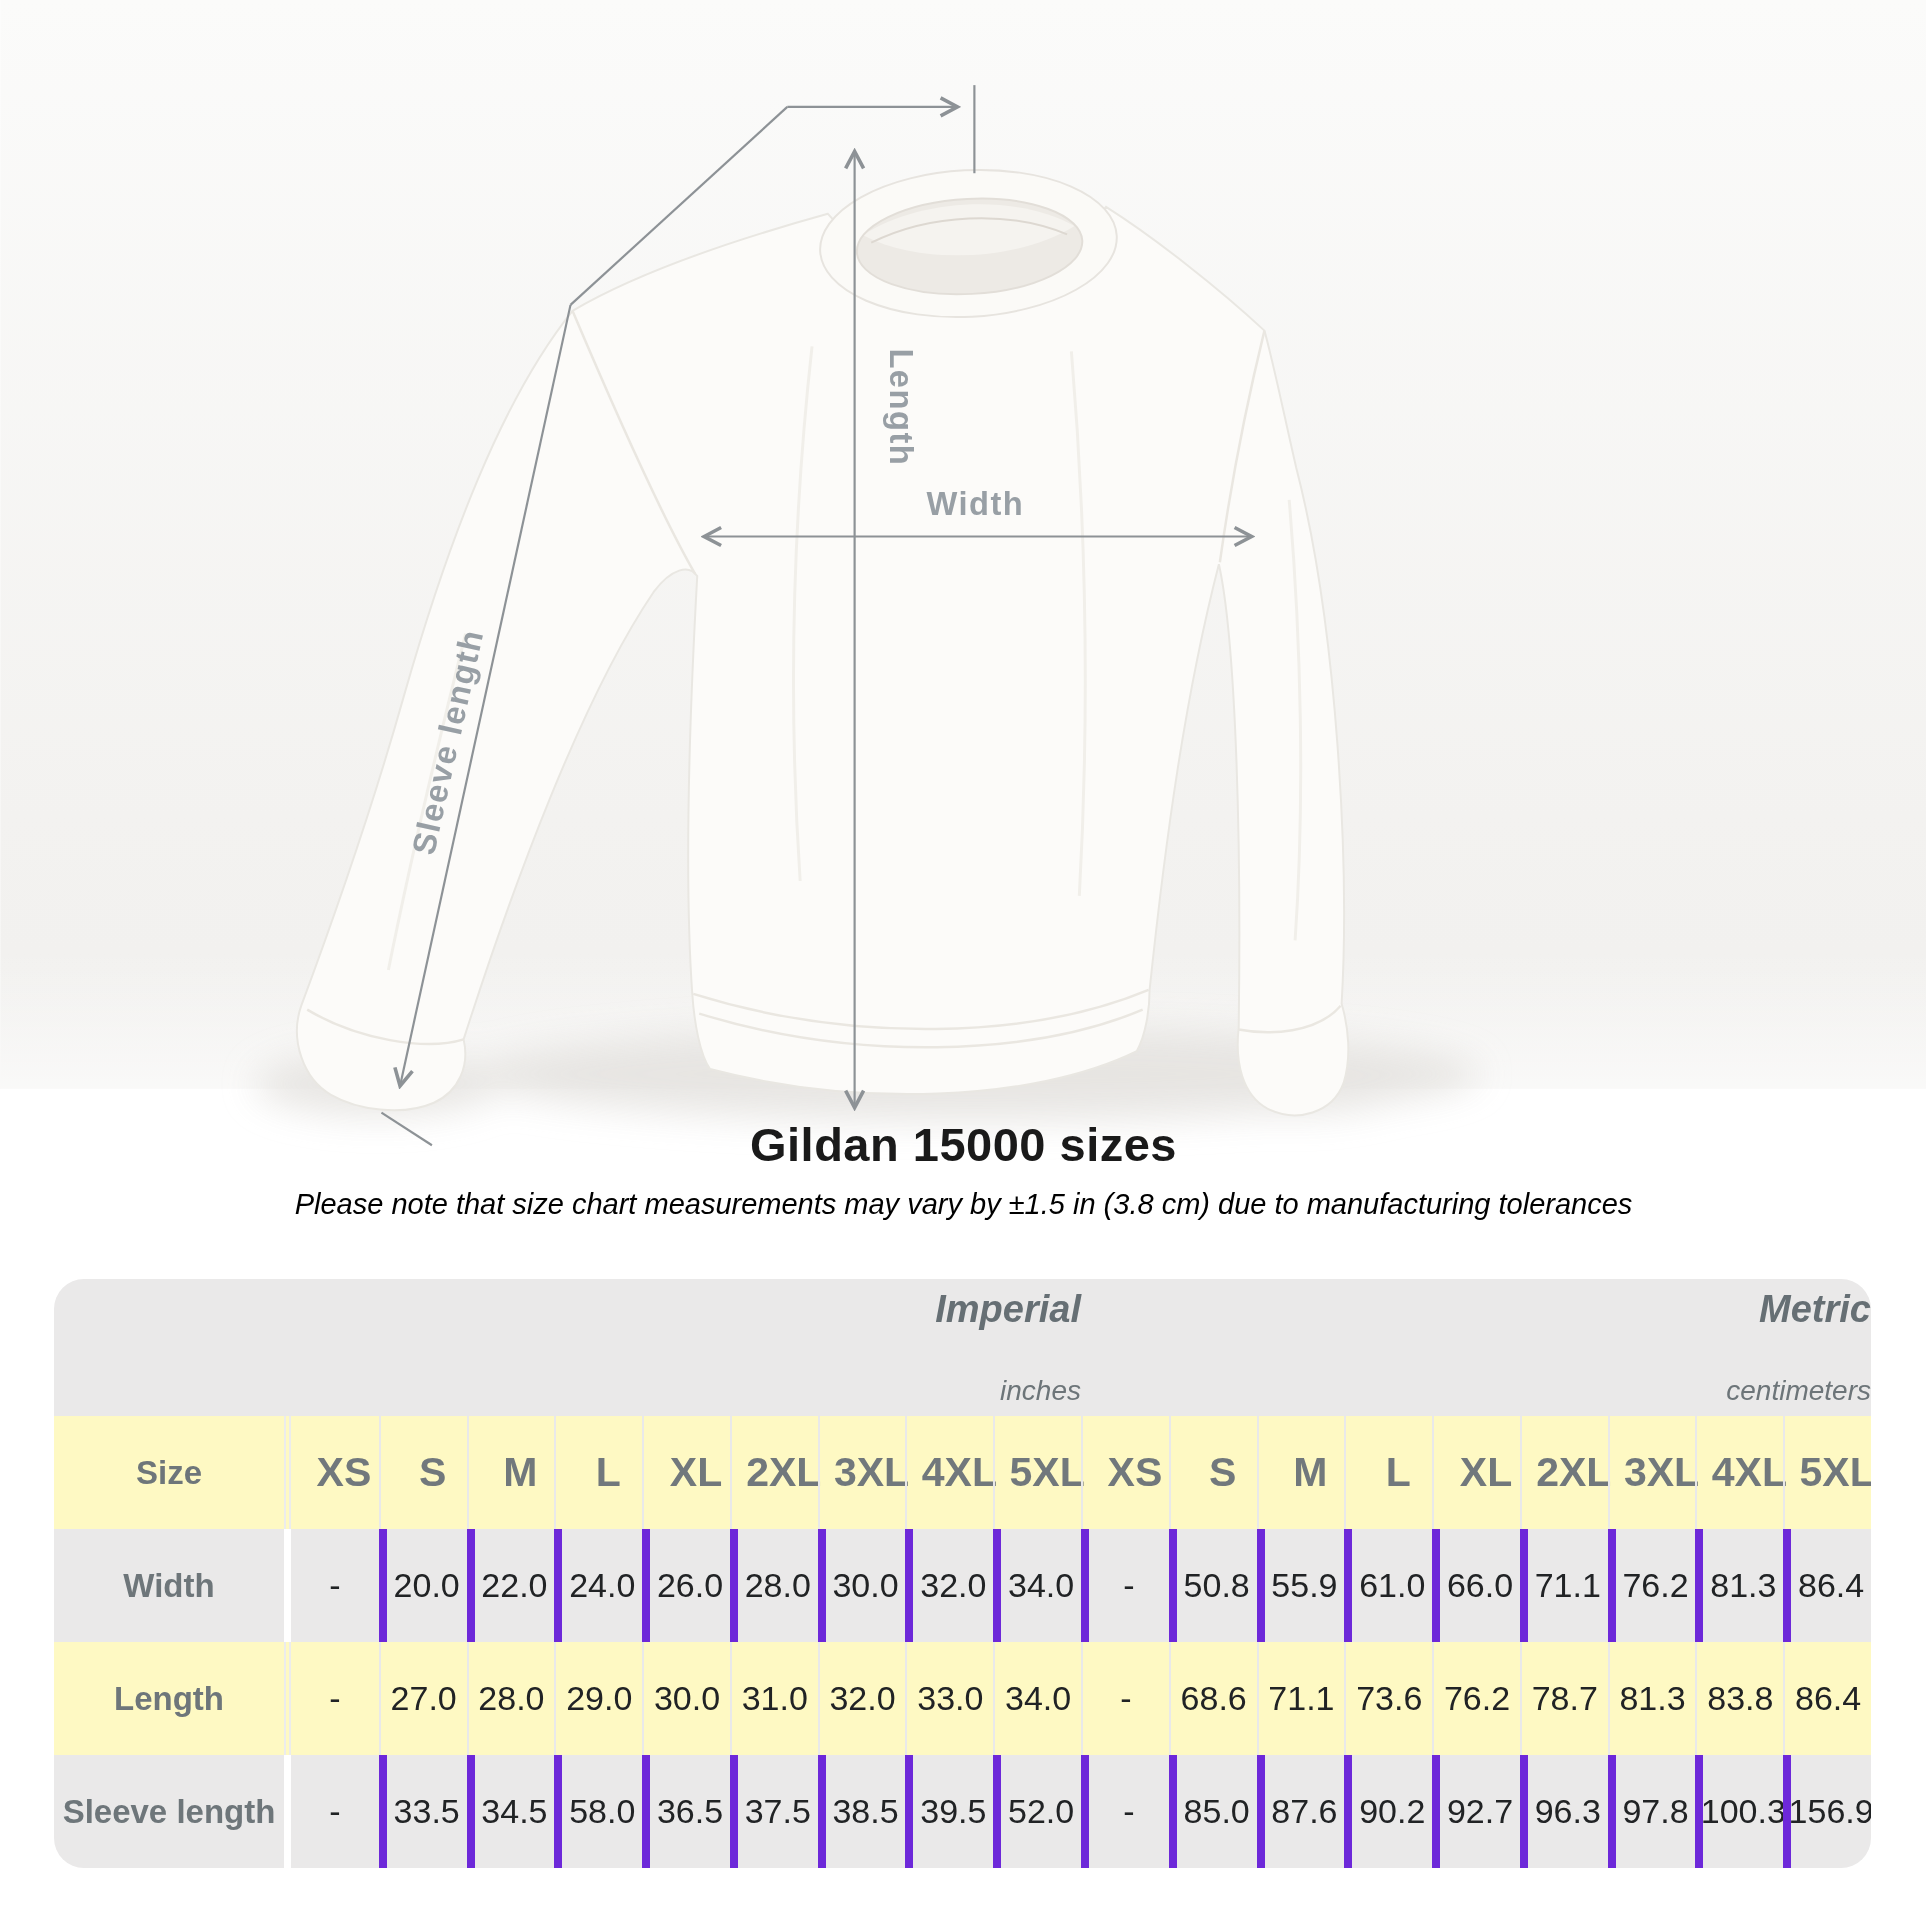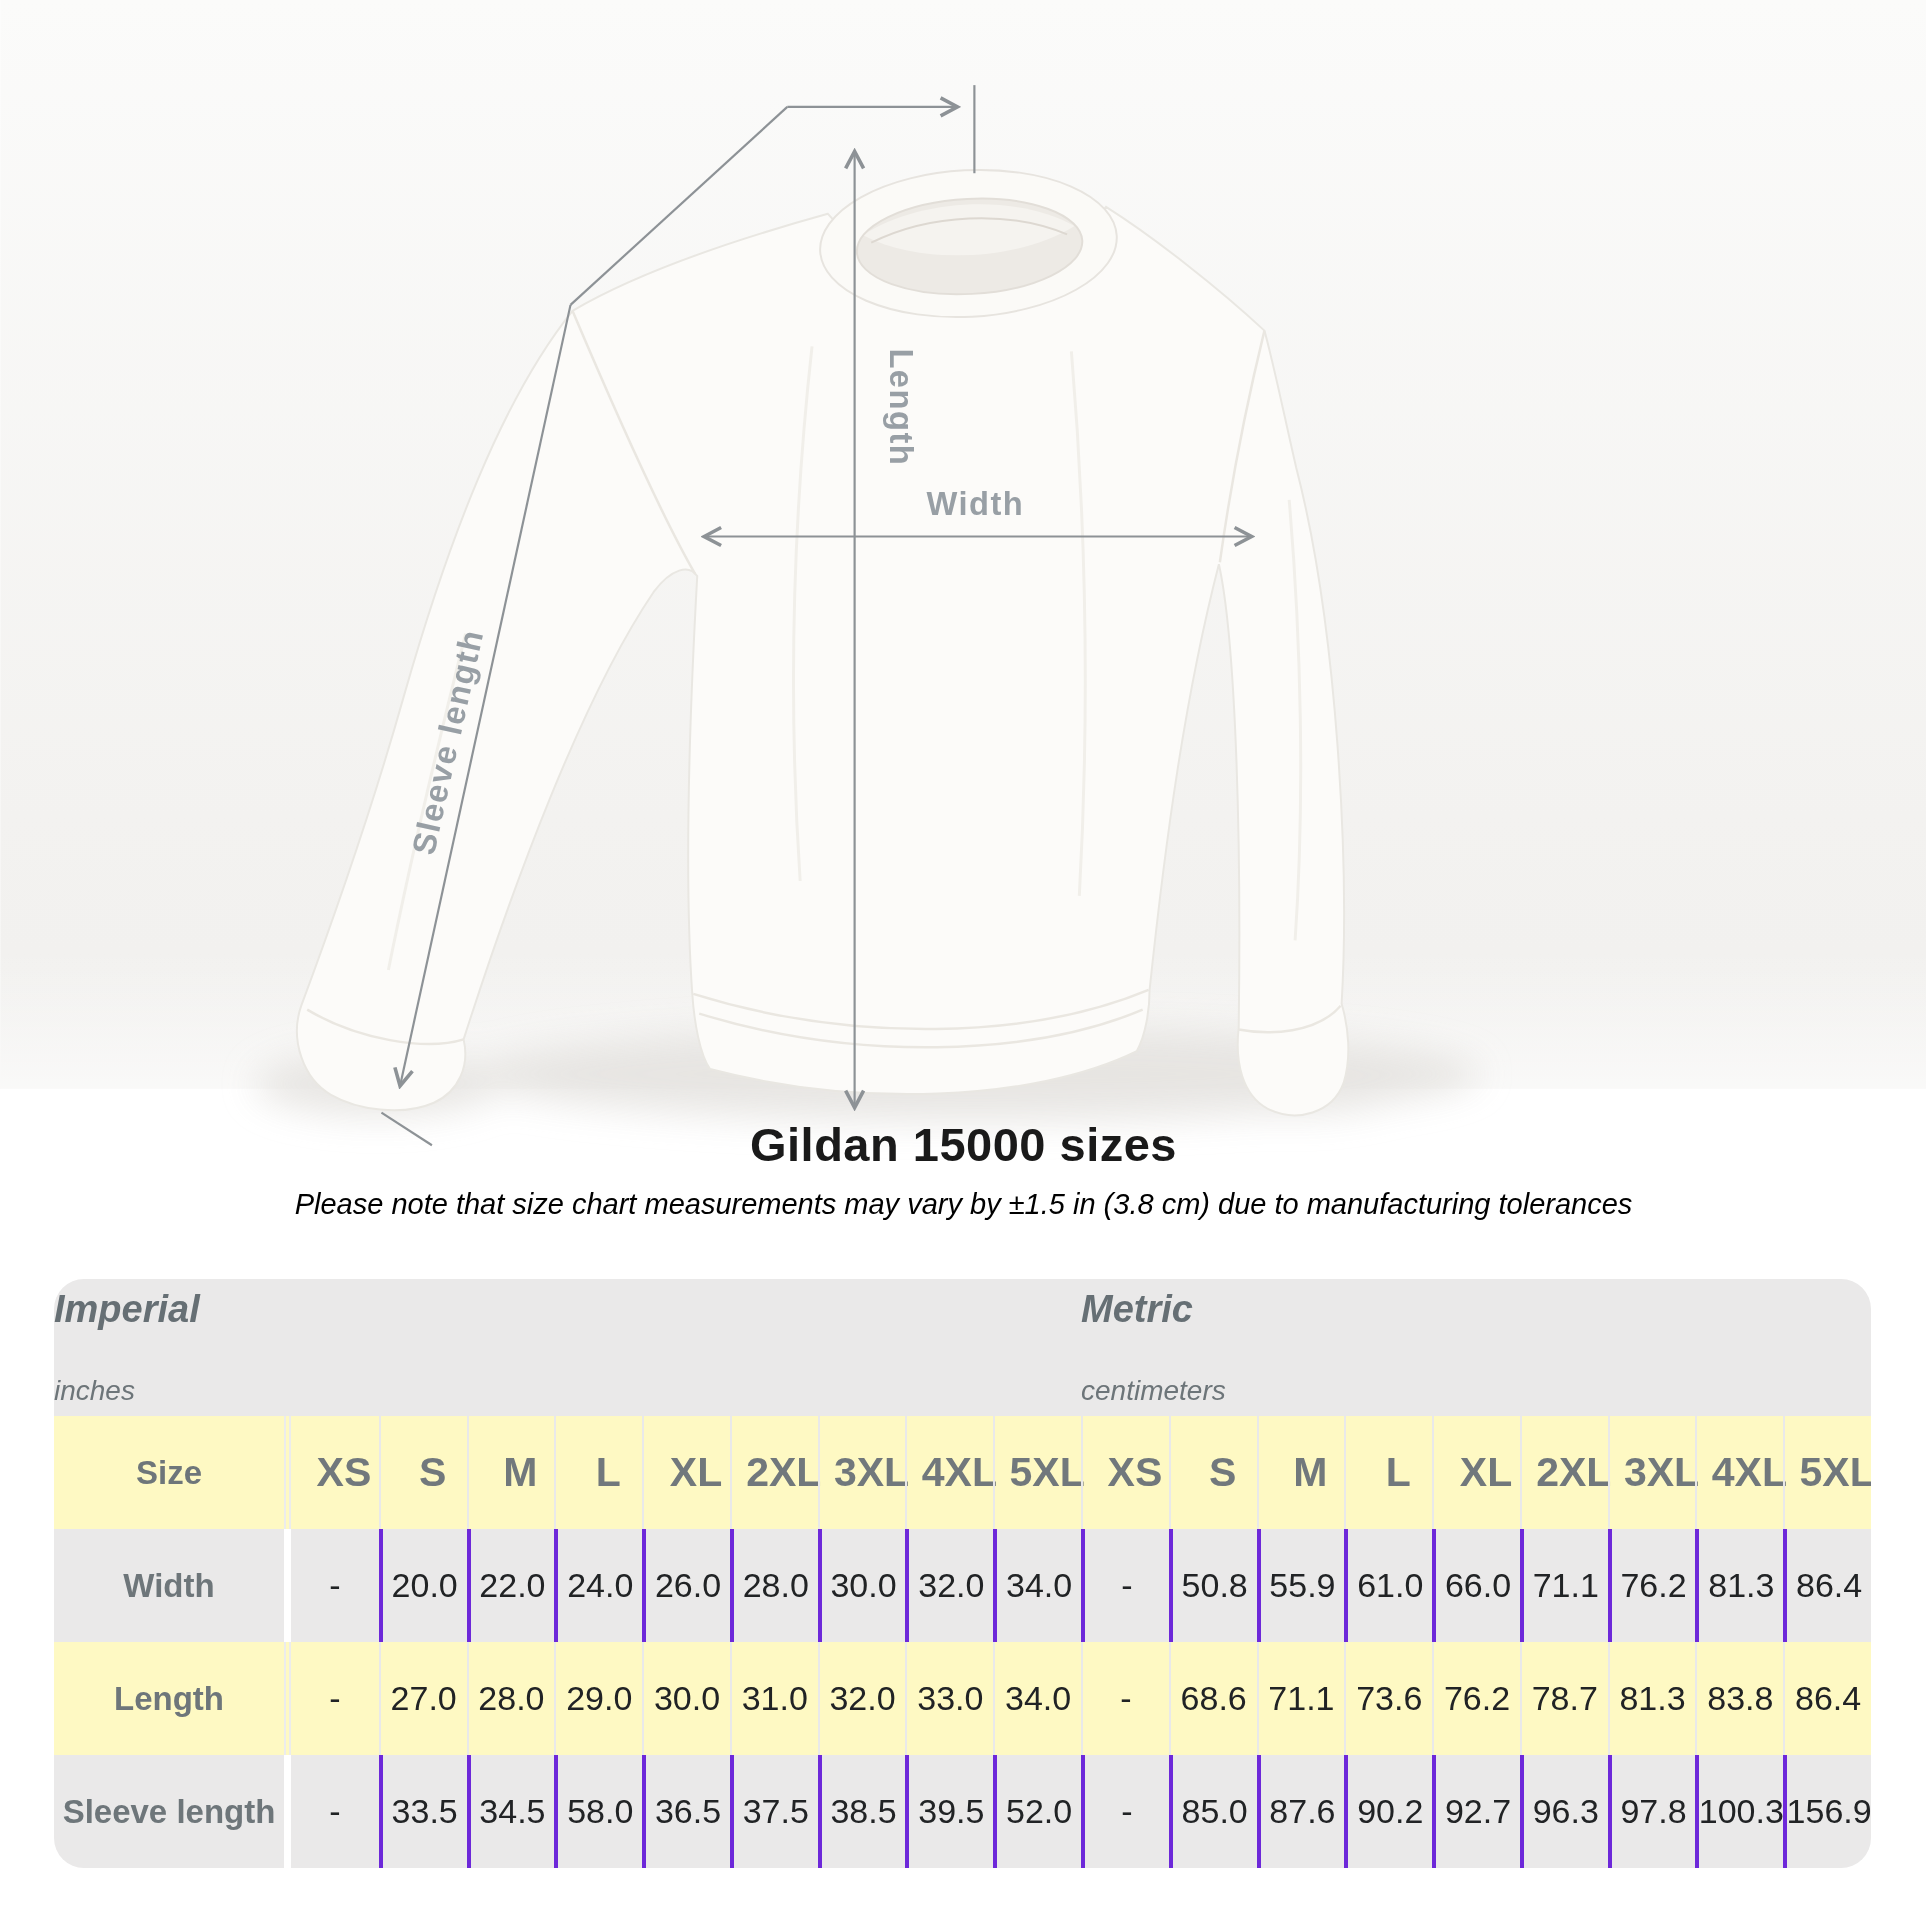--- a/index.html
+++ b/index.html
@@ -12,34 +12,34 @@
   
   .title{position:absolute;left:0;top:1117px;width:100%;text-align:center;
          font-size:47px;font-weight:700;color:#1a1a1a;letter-spacing:0.5px;}
   .subtitle{position:absolute;left:0;top:1188px;width:100%;text-align:center;
             font-size:29px;font-style:italic;color:#000000;}
   
   .size-table{position:absolute;left:54px;top:1279px;width:1817px;
               border-radius:30px;overflow:hidden;}
   .group-row,.trow{display:grid;grid-template-columns:230px 7px repeat(18,1fr);}
   .group-row{height:137px;background:#eae9e9;}
-  .group-cell{display:flex;flex-direction:column;align-items:flex-start;justify-content:center;
+  .group-cell{display:flex;flex-direction:column;align-items:flex-end;justify-content:center;
               padding-top:0;}
   .group-cell.imperial{grid-column:1/12;}
   .group-cell.metric{grid-column:12/21;}
   .group-name{font-size:38px;font-weight:700;font-style:italic;color:#666f74;}
   .group-unit{font-size:28px;font-style:italic;color:#6d7579;margin-top:44px;}
   .trow{height:113px;}
   .trow.white{background:#fef9c3;}
   .trow.gray{background:#eae9e9;}
   .cell{display:flex;align-items:center;justify-content:center;min-width:0;}
   .cell.lbl{font-size:33px;font-weight:700;color:#6e767a;}
   .cell.hd{font-size:41px;font-weight:700;color:#71787c;padding-left:18px;}
   .cell.val{font-size:34px;font-weight:400;color:#212325;}
-  .trow.gray .cell.sep{border-left:4px solid #6d28d9;}
+  .trow.gray .cell.sep{border-left:8px solid #6d28d9;}
   .trow.white .cell.sep{border-left:2px solid #e9e9e9;}
   .trow.white .cell.spacer{border-left:2px solid #ececec;border-right:2px solid #ececec;}
   .trow.gray .cell.spacer{background:#ffffff;}
 </style>
 </head>
 <body>
 
 <div class="page">
 
   <svg class="diagram-svg" width="1927" height="1173" viewBox="0 0 1946 1185">

